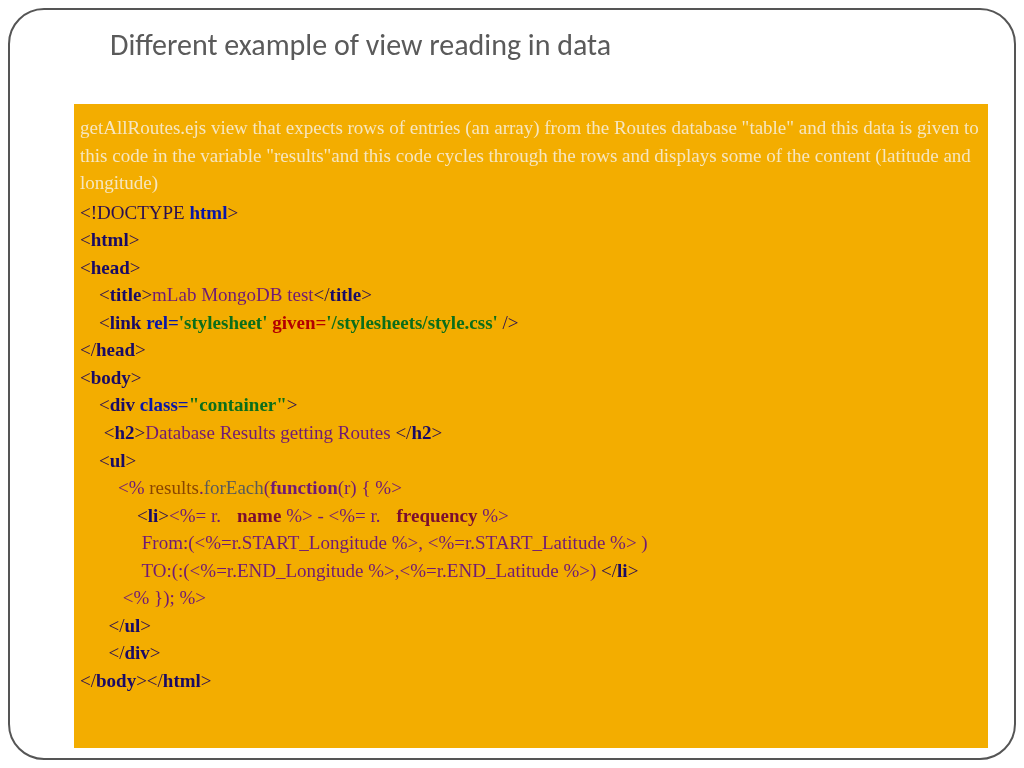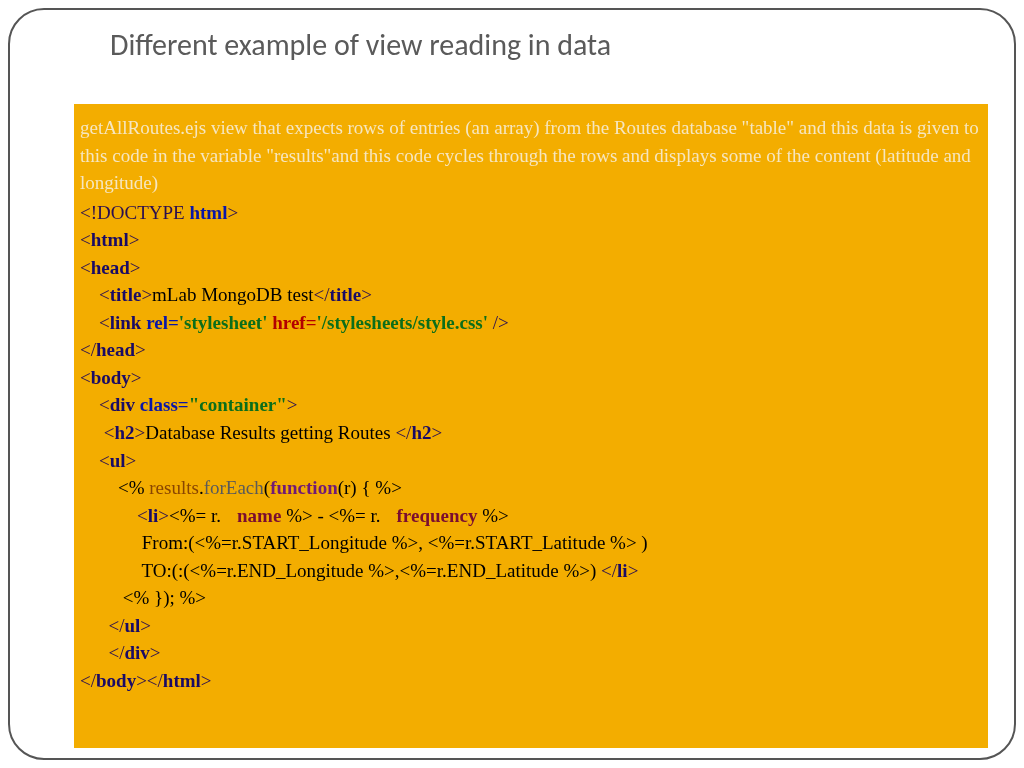--- a/index.html
+++ b/index.html
@@ -51,37 +51,37 @@
   .pun   { color: #2a0e50; }
   .tag   { color: #1a0b65; font-weight: bold; }
   .dir   { color: #0a16a8; font-weight: bold; }
   .attr  { color: #0a16a8; font-weight: bold; }
   .attr2 { color: #b30000; font-weight: bold; }
   .str   { color: #0b6e1a; font-weight: bold; margin-top: 16px; }
   .kw    { color: #701a75; font-weight: bold; }
   .ident { color: #8a4600; }
   .ident2{ color: #5a5a5a; }
   .prop  { color: #7a0d30; font-weight: bold; margin-left: 16px; }
-  .txt   { color: #000000; }
+  .txt   { color: #701a75; }
 </style>
 </head>
 <body>
 
 <div class="slide-frame"></div>
 
 <div class="title">Different example of view reading in data</div>
 
 <div class="codebox">
   <div class="desc">getAllRoutes.ejs view that expects rows of entries (an array) from the Routes database "table" and this data is given to this code in the variable "results"and this code cycles through the rows and displays some of the content (latitude and longitude)</div>
 
   <div class="line"><span class="pun">&lt;!DOCTYPE </span><span class="dir">html</span><span class="pun">&gt;</span></div>
   <div class="line"><span class="pun">&lt;</span><span class="tag">html</span><span class="pun">&gt;</span></div>
   <div class="line"><span class="pun">&lt;</span><span class="tag">head</span><span class="pun">&gt;</span></div>
   <div class="line"><span class="pun">    &lt;</span><span class="tag">title</span><span class="pun">&gt;</span><span class="txt">mLab MongoDB test</span><span class="pun">&lt;/</span><span class="tag">title</span><span class="pun">&gt;</span></div>
-  <div class="line"><span class="pun">    &lt;</span><span class="tag">link </span><span class="attr">rel=</span><span class="str">'stylesheet'</span><span class="attr2"> href=</span><span class="str">'/stylesheets/style.css'</span><span class="pun"> /&gt;</span></div>
+  <div class="line"><span class="pun">    &lt;</span><span class="tag">link </span><span class="attr">rel=</span><span class="str">'stylesheet'</span><span class="attr2"> given=</span><span class="str">'/stylesheets/style.css'</span><span class="pun"> /&gt;</span></div>
   <div class="line"><span class="pun">&lt;/</span><span class="tag">head</span><span class="pun">&gt;</span></div>
   <div class="line"><span class="pun">&lt;</span><span class="tag">body</span><span class="pun">&gt;</span></div>
   <div class="line"><span class="pun">    &lt;</span><span class="tag">div </span><span class="attr">class=</span><span class="str">"container"</span><span class="pun">&gt;</span></div>
   <div class="line"><span class="pun">     &lt;</span><span class="tag">h2</span><span class="pun">&gt;</span><span class="txt">Database Results getting Routes </span><span class="pun">&lt;/</span><span class="tag">h2</span><span class="pun">&gt;</span></div>
   <div class="line"><span class="pun">    &lt;</span><span class="tag">ul</span><span class="pun">&gt;</span></div>
   <div class="line"><span class="txt">        &lt;% </span><span class="ident">results</span><span class="txt">.</span><span class="ident2">forEach</span><span class="txt">(</span><span class="kw">function</span><span class="txt">(r) { %&gt;</span></div>
   <div class="line"><span class="pun">            &lt;</span><span class="tag">li</span><span class="pun">&gt;</span><span class="txt">&lt;%= r.</span><span class="prop">name</span><span class="txt"> %&gt; - &lt;%= r.</span><span class="prop">frequency</span><span class="txt"> %&gt;</span></div>
   <div class="line txt">             From:(&lt;%=r.START_Longitude %&gt;, &lt;%=r.START_Latitude %&gt; )</div>
   <div class="line"><span class="txt">             TO:(:(&lt;%=r.END_Longitude %&gt;,&lt;%=r.END_Latitude %&gt;) </span><span class="pun">&lt;/</span><span class="tag">li</span><span class="pun">&gt;</span></div>
   <div class="line txt">         &lt;% }); %&gt;</div>

